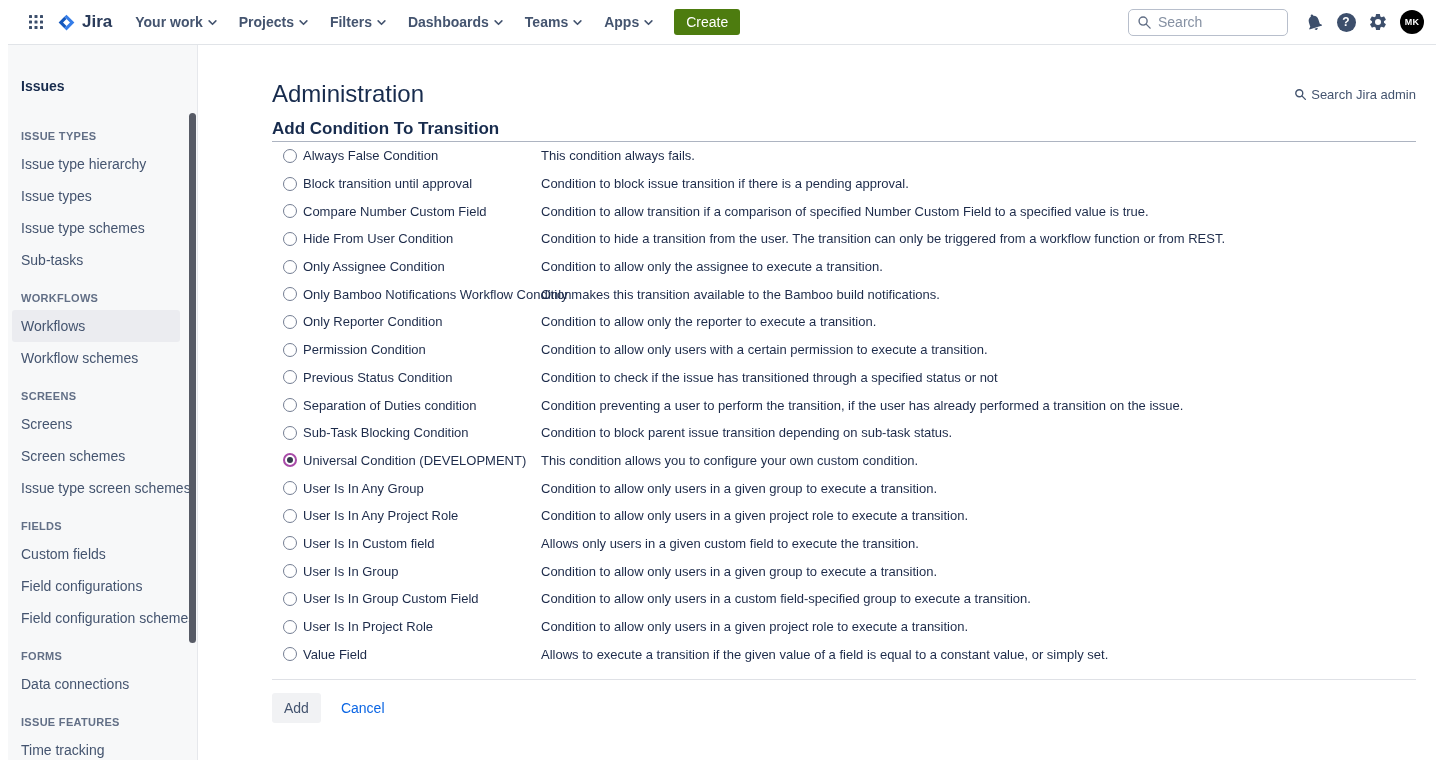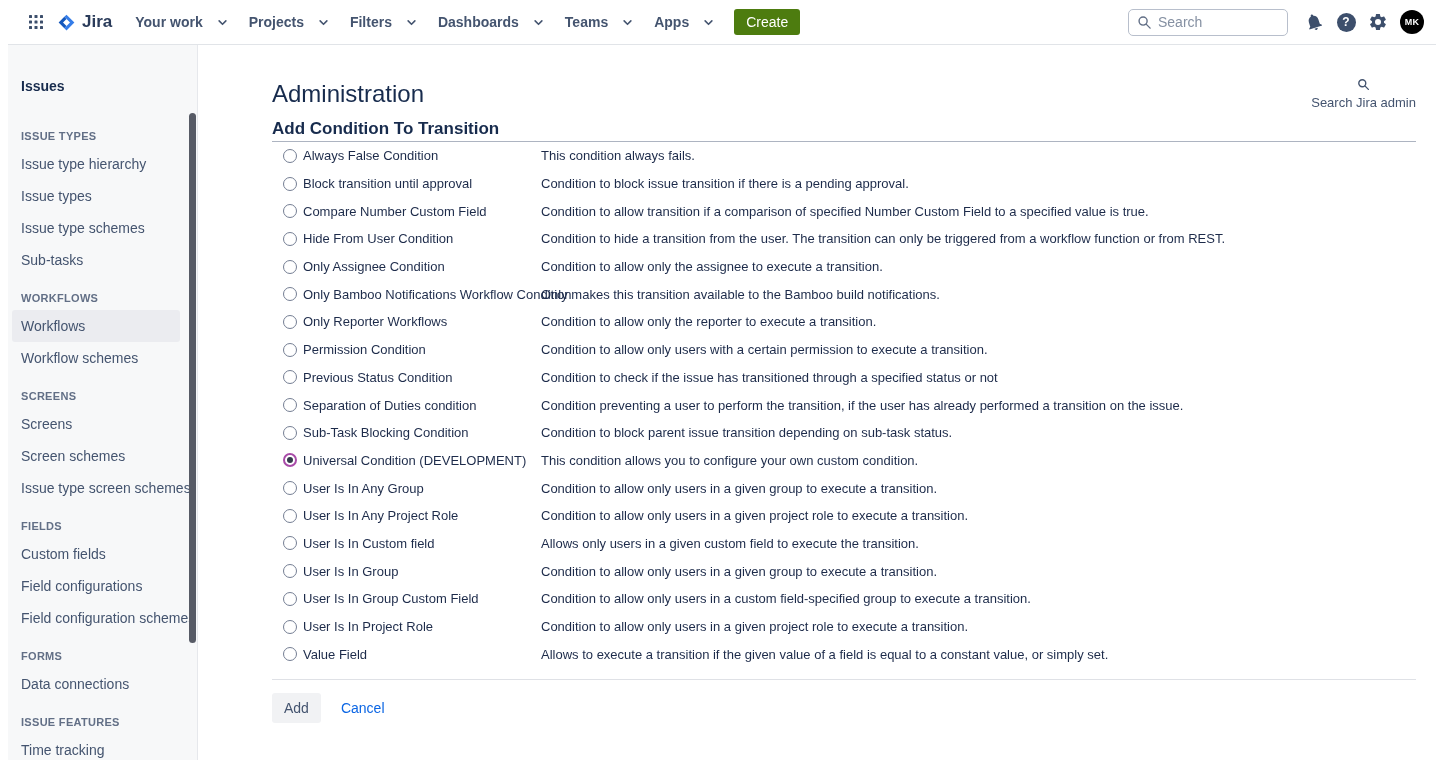--- a/index.html
+++ b/index.html
@@ -9,21 +9,21 @@
   .page { width:1436px; height:760px; position:relative; background:#fff;padding-left:8px; }
 
   
   .topnav { height:45px; display:flex; align-items:center; padding:0 12px;
     border-bottom:1px solid #E1E4E8; background:#fff; }
   .icon-btn { width:32px; height:32px; border:none; background:transparent; display:flex;
     align-items:center; justify-content:center; cursor:pointer; flex:none; }
   .brand { display:flex; align-items:center; gap:5px; margin:0 12px 0 4px; cursor:pointer; }
   .brand-text { font-size:17px; font-weight:700; color:#2A3B5A; }
   .nav-menu { display:flex; align-items:center; }
-  .nav-item { display:flex; align-items:center; gap:15px; padding:0 11px; height:32px;
+  .nav-item { display:flex; align-items:center; gap:5px; padding:0 11px; height:32px;
     font-size:14px; font-weight:600; color:#44546F; cursor:pointer; white-space:nowrap; }
   .create-btn { margin-left:10px; height:26px; padding:0 12px; background:#4d7c0f; color:#fff;
     border:none; border-radius:3px; font-size:14px; font-weight:500; cursor:pointer;
     font-family:inherit; }
   .nav-right { margin-left:auto; display:flex; align-items:center; }
   .search-box { width:160px; height:27px; border:1.5px solid #B8BFCC; border-radius:5px;
     display:flex; align-items:center; padding:0 8px; gap:6px; margin-right:10px; background:#fff; }
   .search-box input { border:none; outline:none; width:110px; font-size:14px; color:#344563;
     font-family:inherit; background:transparent; }
   .search-box input::placeholder { color:#8590A2; }
@@ -45,21 +45,21 @@
     color:#44546F; border-radius:3px; cursor:pointer; white-space:nowrap; }
   .side-item.selected { background:#EBECF0; }
   .side-scrollbar { position:absolute; top:68px; right:1px; width:7px; height:530px;
     background:#575B66; border-radius:4px; }
 
   .main { flex:1; padding:0 20px 0 31px; }
   .main-header { margin-top:36px; height:26px; display:flex; align-items:center;
     justify-content:space-between; }
   .page-title { font-size:24px; line-height:26px; font-weight:500; color:#172B4D; }
   .admin-search { display:flex; align-items:center; gap:4px; font-size:13px; color:#44546F;
-    cursor:pointer; text-decoration:none;flex-direction:column; }
+    cursor:pointer; text-decoration:none; }
   .section-title { margin-top:13px; font-size:17px; line-height:18px; font-weight:700;
     color:#172B4D; padding-bottom:3px; border-bottom:1px solid #ADB4C1; }
 
   .t-head { display:flex; padding:15px 0 5px; border-bottom:1px solid #DFE1E6;
     font-size:12px; font-weight:700; color:#626F86; }
   .th-name { width:239px; margin-left:31px; flex:none; }
   .th-desc { flex:1; }
 
   .row { display:flex; align-items:center; height:27.7px; cursor:pointer; }
   .radio { width:14px; height:14px; border:1px solid #747E93; border-radius:50%; background:#fff;
@@ -238,21 +238,21 @@
               <span class="cell-name">Only Assignee Condition</span>
               <span class="cell-desc">Condition to allow only the assignee to execute a transition.</span>
             </div>
             <div class="row">
               <span class="radio"></span>
               <span class="cell-name">Only Bamboo Notifications Workflow Condition</span>
               <span class="cell-desc">Only makes this transition available to the Bamboo build notifications.</span>
             </div>
             <div class="row">
               <span class="radio"></span>
-              <span class="cell-name">Only Reporter Workflows</span>
+              <span class="cell-name">Only Reporter Condition</span>
               <span class="cell-desc">Condition to allow only the reporter to execute a transition.</span>
             </div>
             <div class="row">
               <span class="radio"></span>
               <span class="cell-name">Permission Condition</span>
               <span class="cell-desc">Condition to allow only users with a certain permission to execute a transition.</span>
             </div>
             <div class="row">
               <span class="radio"></span>
               <span class="cell-name">Previous Status Condition</span>

